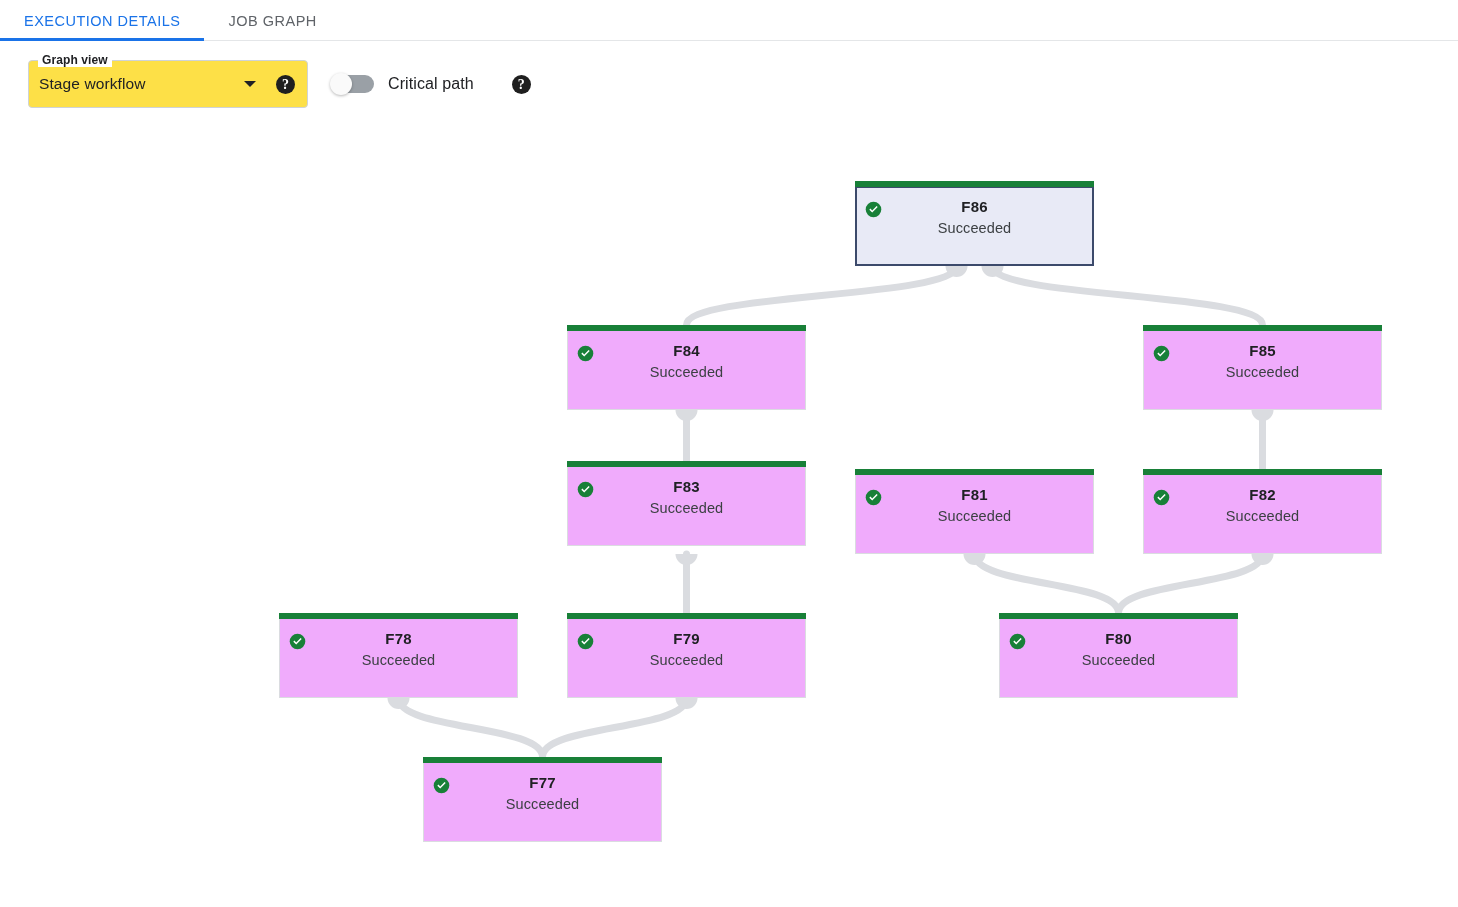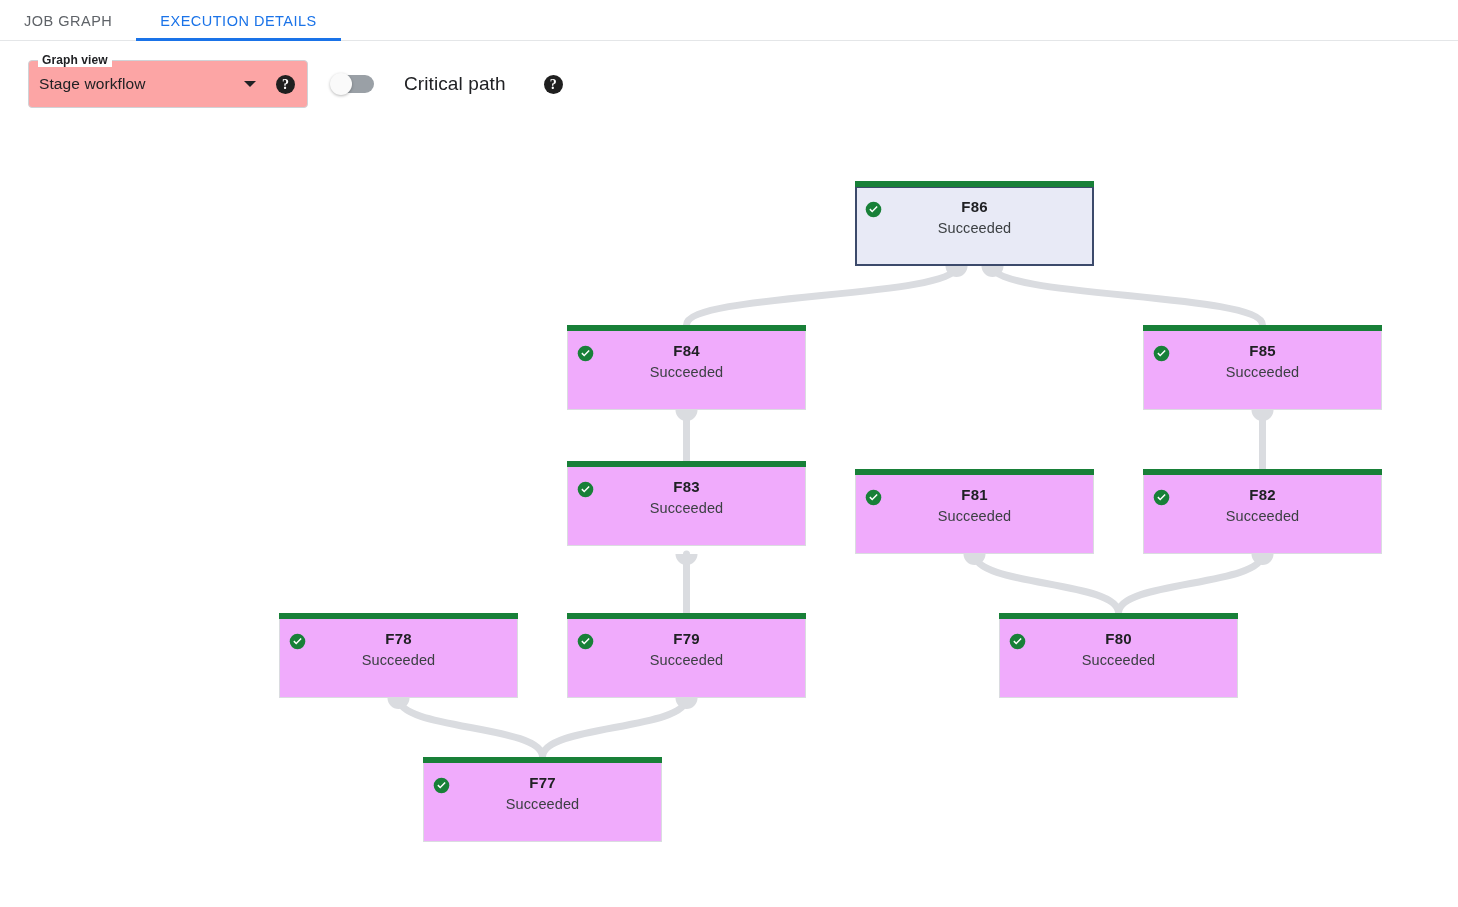--- a/index.html
+++ b/index.html
@@ -59,21 +59,21 @@
   }
   .select-outline {
     position: relative;
     width: 280px;
     height: 48px;
     border: 1px solid #cfd3d7;
     border-radius: 4px;
     display: flex;
     align-items: center;
     padding: 0 12px 0 10px;
-    background: #fca5a5;
+    background: #fde047;
     cursor: pointer;
   }
   .select-legend {
     position: absolute;
     top: -8px;
     left: 9px;
     background: #fff;
     padding: 0 4px;
     font-size: 12px;
     font-weight: 700;
@@ -126,23 +126,23 @@
   }
   .toggle-knob {
     position: absolute;
     left: 0; top: 0;
     width: 22px; height: 22px;
     border-radius: 50%;
     background: #fafafa;
     box-shadow: 0 1px 3px rgba(0,0,0,.28);
   }
   .toggle-label {
-    font-size: 19px;
+    font-size: 16px;
     color: #202124;
-    margin-left: 30px;
+    margin-left: 14px;
     letter-spacing: .1px;
     white-space: nowrap;
   }
   .toggle-help { margin-left: 38px; }
 
   
   .canvas {
     position: relative;
     width: 1458px;
     height: 780px;
@@ -212,26 +212,26 @@
     font-weight: 400;
     color: #3c4043;
     letter-spacing: .1px;
   }
 </style>
 </head>
 <body>
 
 <div class="tabbar">
   <div class="tabs">
-    <div class="tab">
-      <span>JOB GRAPH</span>
-    </div>
     <div class="tab active">
       <span>EXECUTION DETAILS</span>
       <span class="tab-underline"></span>
+    </div>
+    <div class="tab">
+      <span>JOB GRAPH</span>
     </div>
   </div>
 </div>
 
 <div class="toolbar">
 
   <div class="select-outline">
     <span class="select-legend">Graph view</span>
     <span class="select-value">Stage workflow</span>
     <span class="caret"></span>

